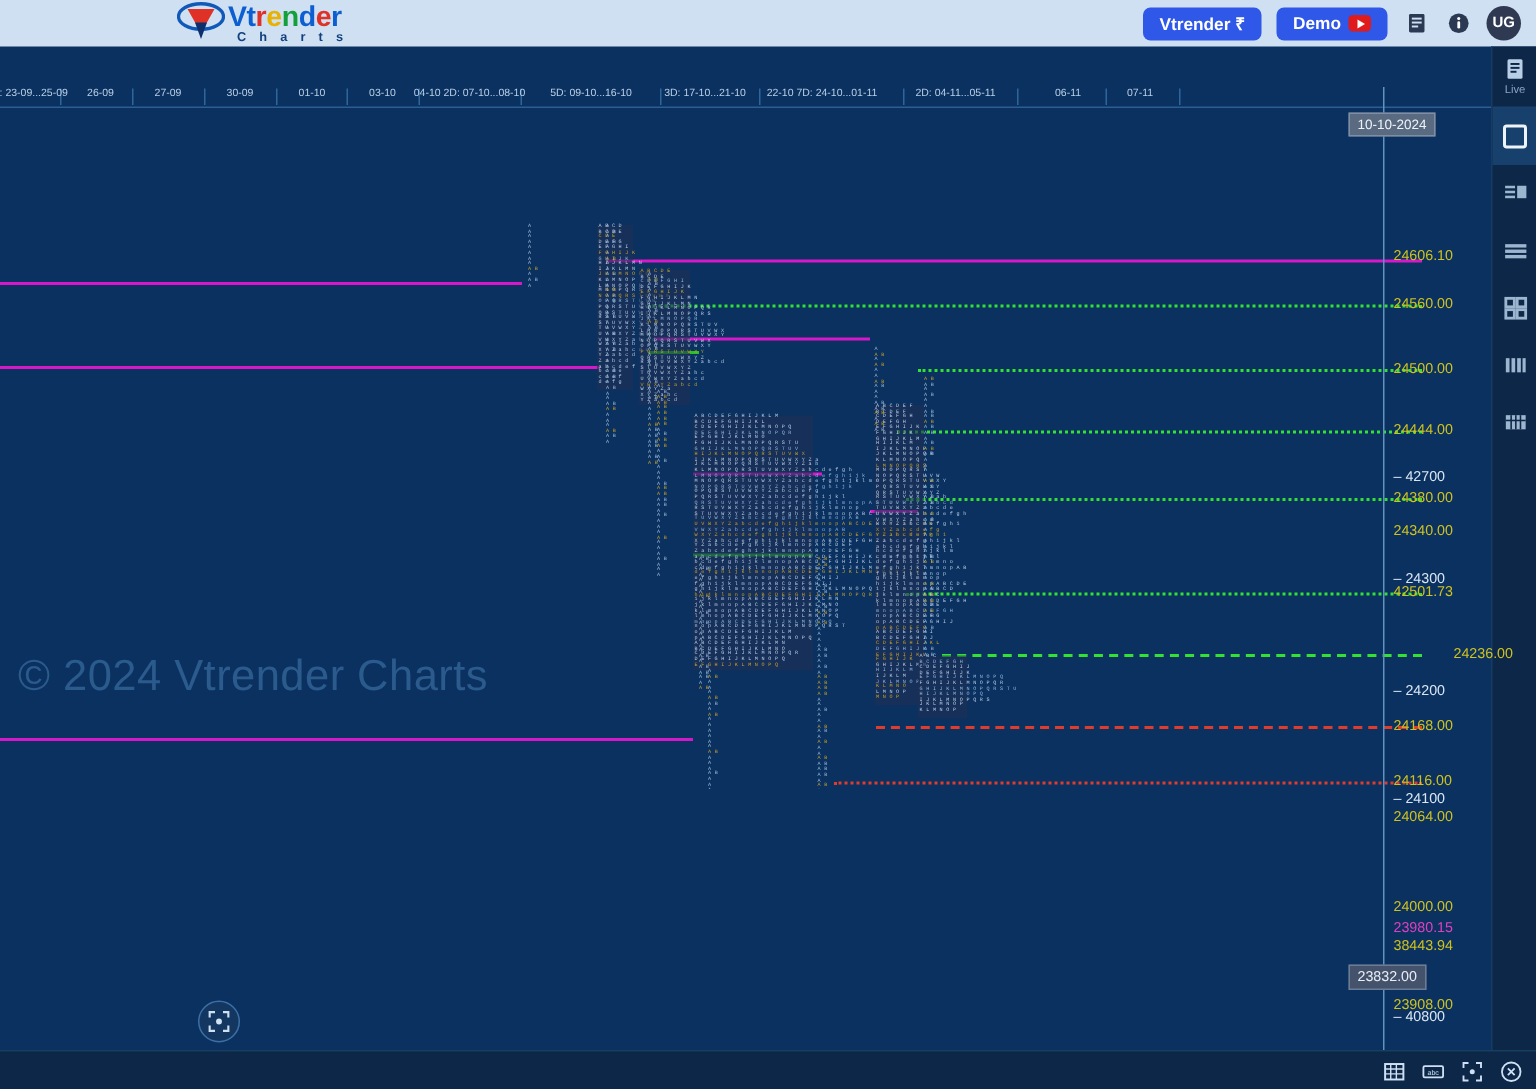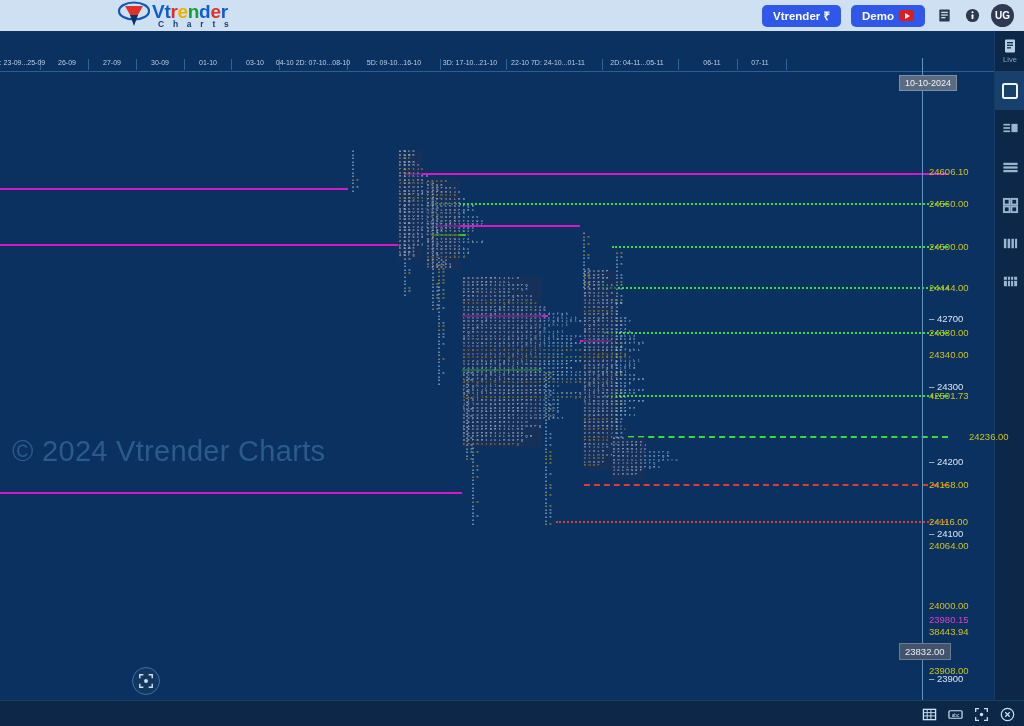--- a/index.html
+++ b/index.html
@@ -861,21 +861,21 @@
       <div class="ptick yellow" style="top: 378px; margin-left: 40px;">24236.00</div>
       <div class="ptick major" style="top: 403px;">– 24200</div>
       <div class="ptick yellow" style="top: 426px;">24168.00</div>
       <div class="ptick yellow" style="top: 463px;">24116.00</div>
       <div class="ptick major" style="top: 475px;">– 24100</div>
       <div class="ptick yellow" style="top: 487px;">24064.00</div>
       <div class="ptick yellow" style="top: 547px;">24000.00</div>
       <div class="ptick magenta" style="top: 561px;">23980.15</div>
       <div class="ptick yellow" style="top: 573px;">38443.94</div>
       <div class="ptick yellow" style="top: 612px;">23908.00</div>
-      <div class="ptick major" style="top: 620px;">– 23900</div>
+      <div class="ptick major" style="top: 620px;">– 40800</div>
       <div class="ptick yellow" style="top: 654px;">23848.00</div>
     </div>
 
   <div class="datebadge" id="datebadge" style="left: 899px; top: 75px;">10-10-2024</div>
   <div class="pricebadge" id="pricebadge" style="left: 899px; top: 643px;">23832.00</div>
 
   <div class="crosshair-btn">
     <svg width="16" height="16" viewBox="0 0 18 18">
       <path d="M2 6V2h4M16 6V2h-4M2 12v4h4M16 12v4h-4" fill="none" stroke="#cfe0f2" stroke-width="1.6"></path>
       <circle cx="9" cy="9" r="2.2" fill="#cfe0f2"></circle>

